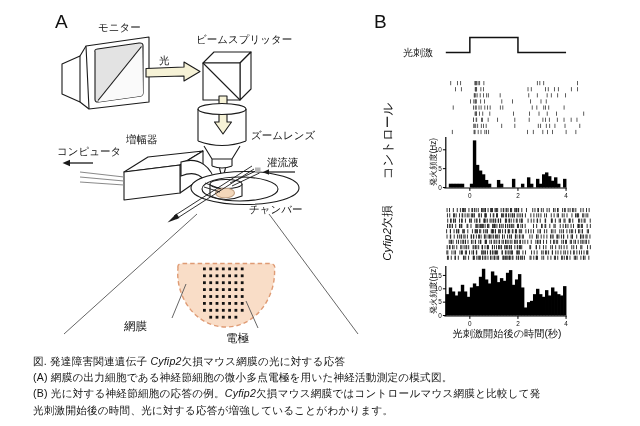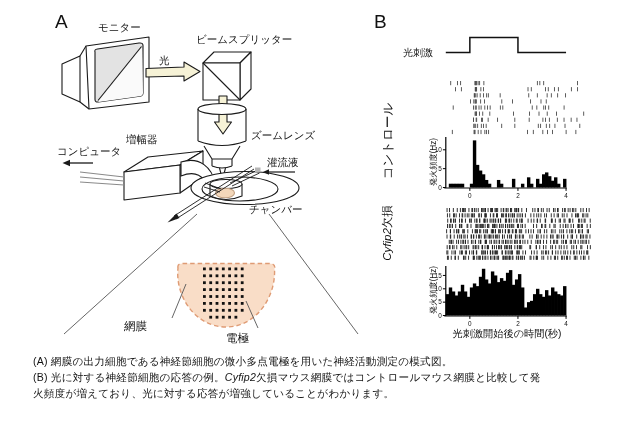--- a/index.html
+++ b/index.html
@@ -1135,17 +1135,18 @@
           <text x="517.95" y="326" text-anchor="middle" font-size="6.4">2</text>
           <line x1="566.05" y1="316" x2="566.05" y2="318.9" stroke="#000" stroke-width="1"></line>
           <text x="566.05" y="326" text-anchor="middle" font-size="6.4">4</text>
         </g>
 
     <text x="507" y="337" text-anchor="middle" font-size="10.2">光刺激開始後の時間(秒)</text>
   </g>
 </svg>
 
 <div class="caption">
+  <div><span>図. 発達障害関連遺伝子 </span><span class="gene">Cyfip2</span><span>欠損マウス網膜の光に対する応答</span></div>
   <div>(A) 網膜の出力細胞である神経節細胞の微小多点電極を用いた神経活動測定の模式図。</div>
   <div><span>(B) 光に対する神経節細胞の応答の例。</span><span class="gene">Cyfip2</span><span>欠損マウス網膜ではコントロールマウス網膜と比較して発</span></div>
-  <div>火頻度が増えており、光に対する応答が増強していることがわかります。</div>
+  <div>光刺激開始後の時間、光に対する応答が増強していることがわかります。</div>
 </div>
 </div>
 
 </body></html>

